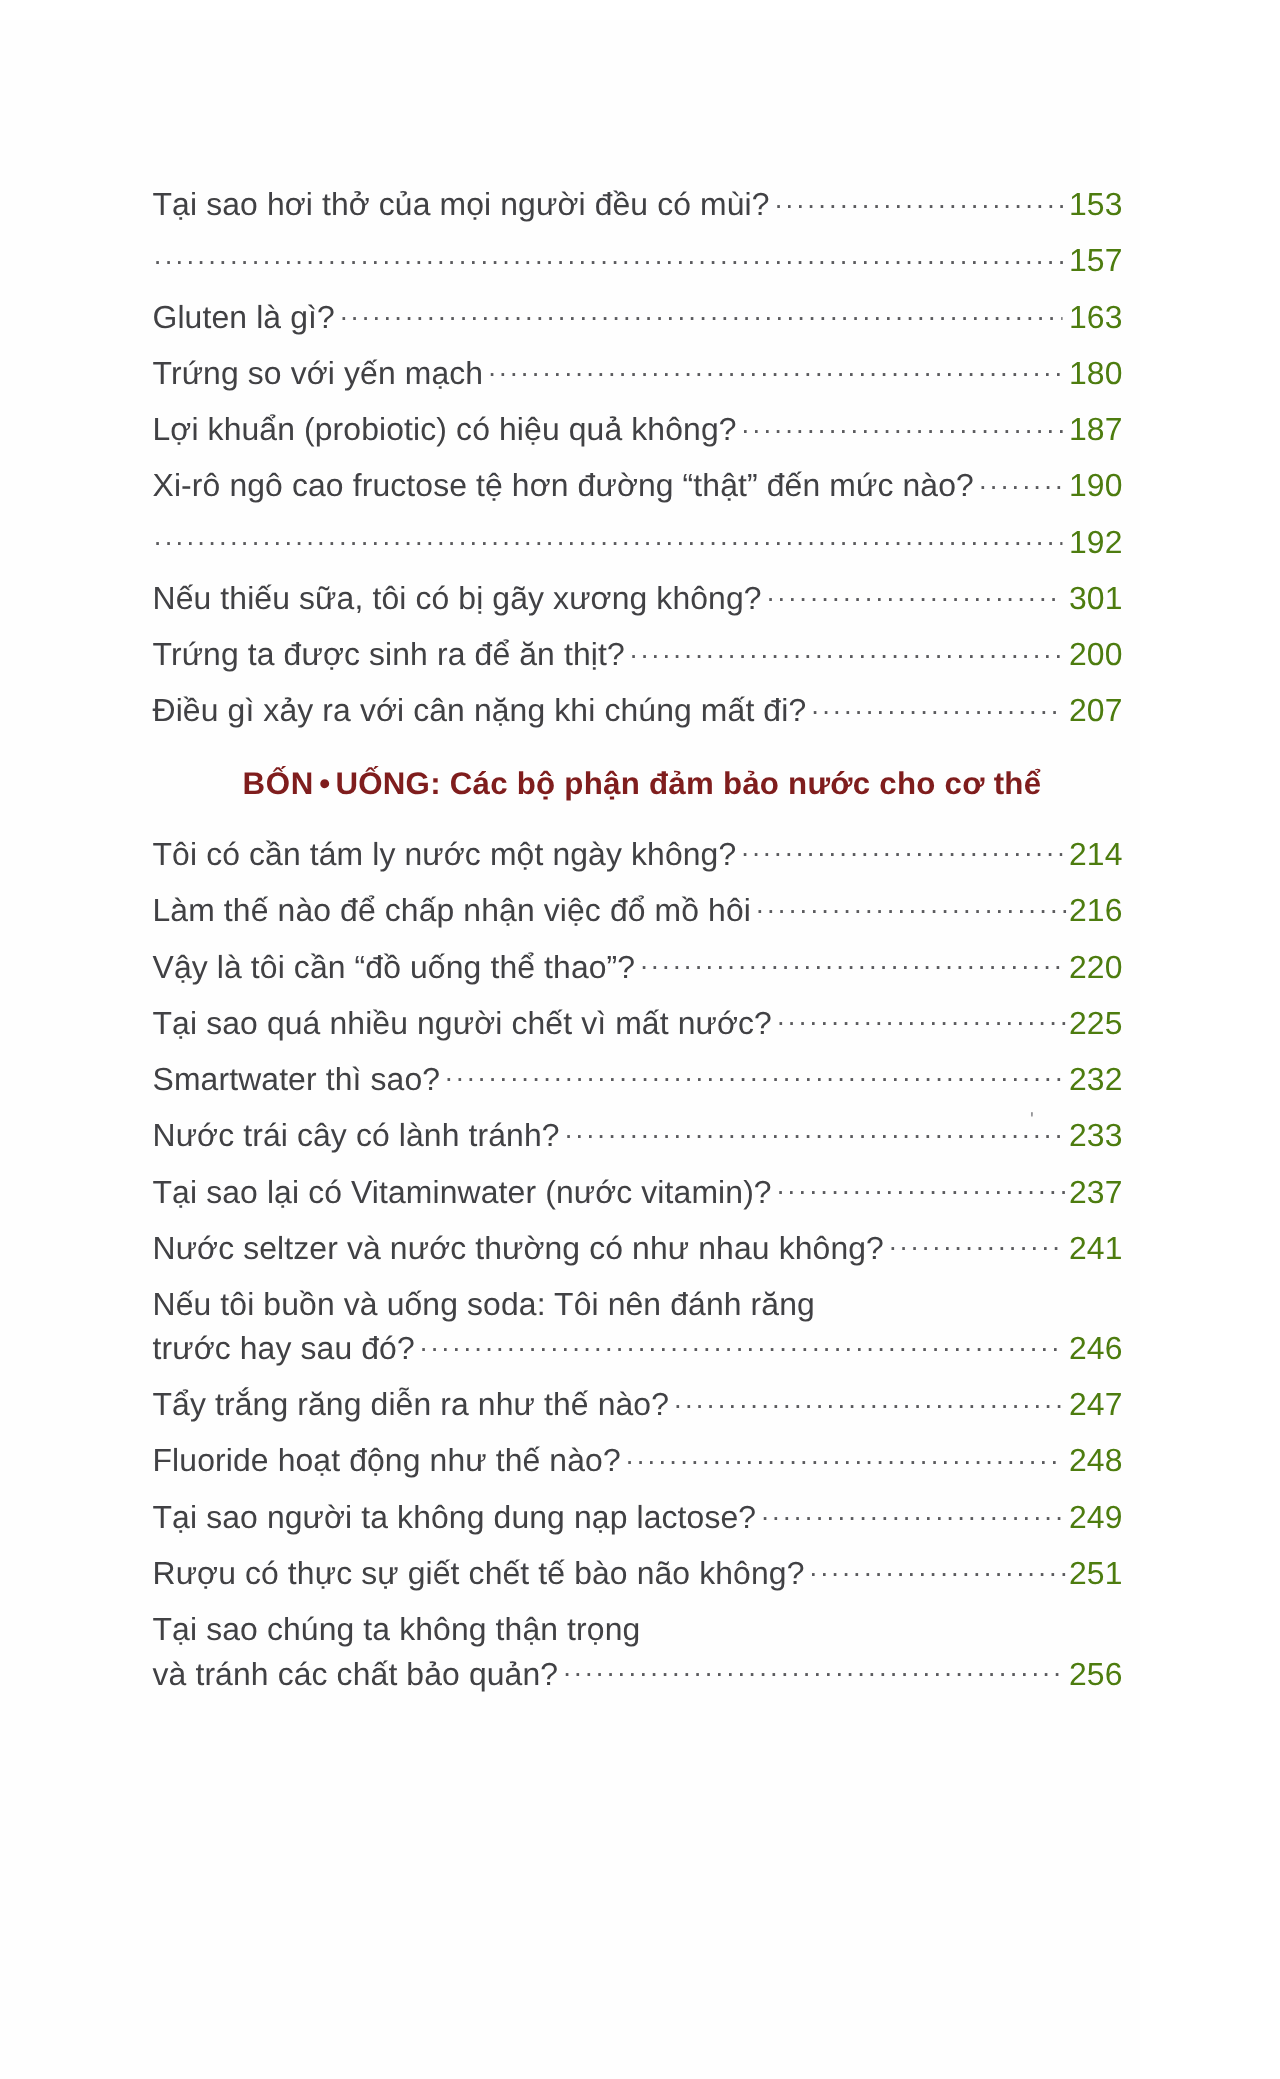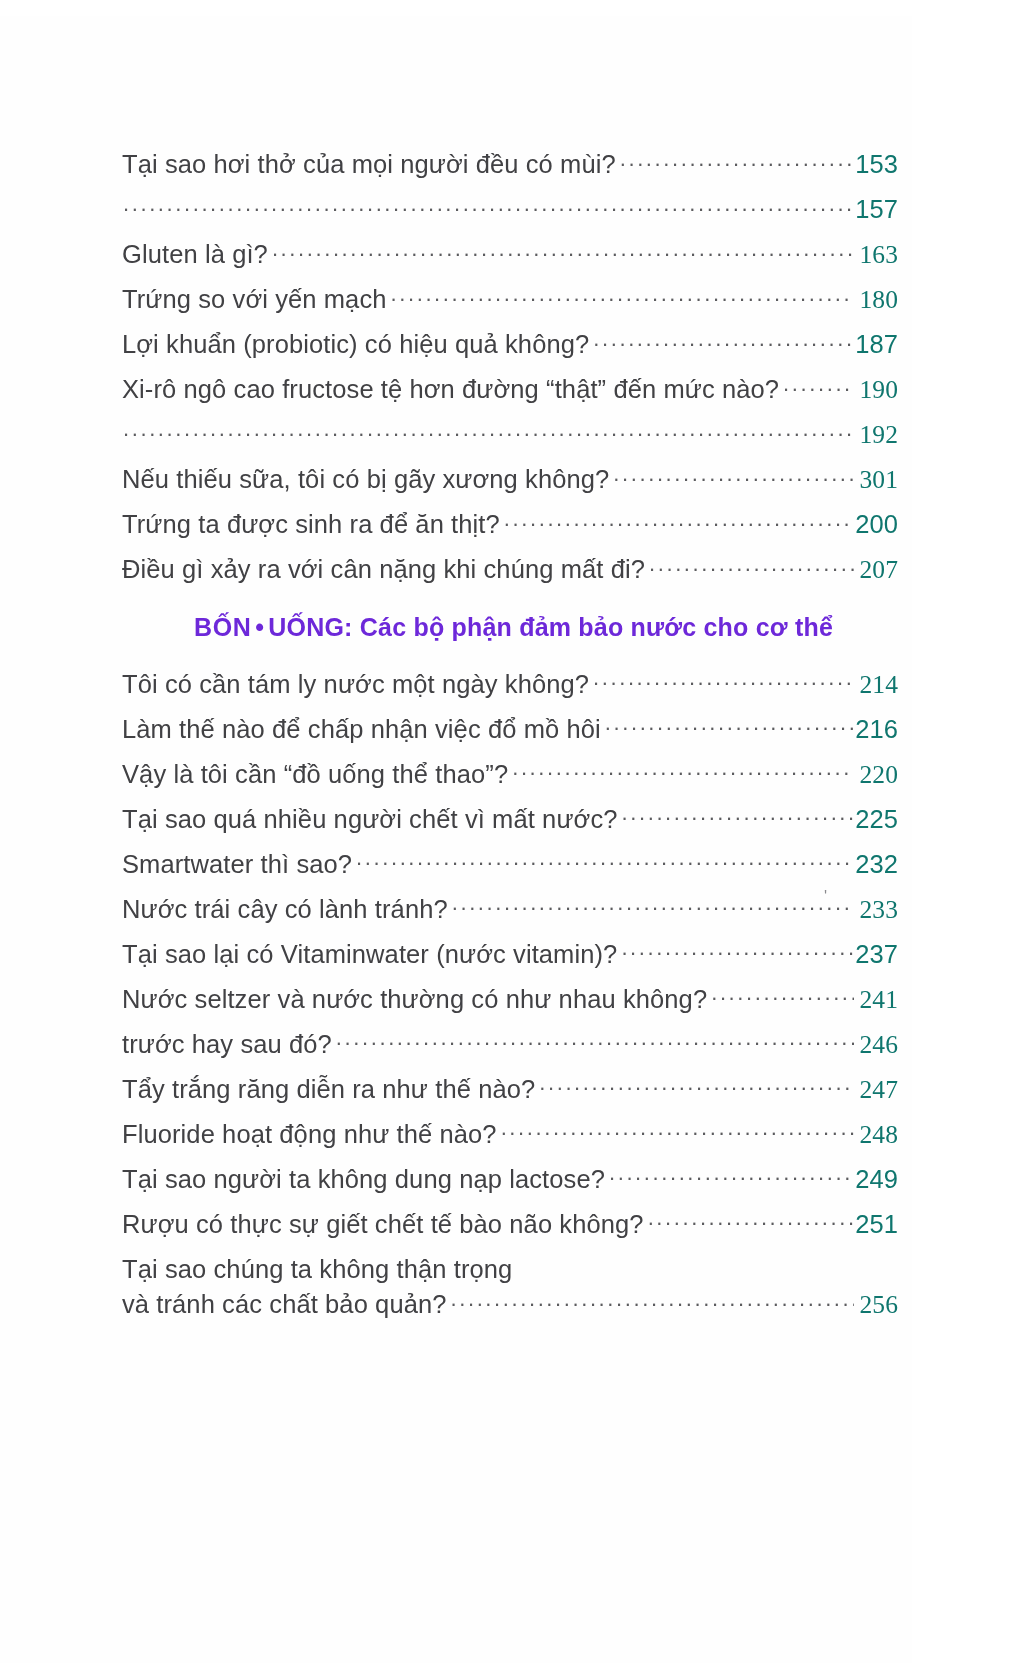--- a/index.html
+++ b/index.html
@@ -67,37 +67,37 @@
     color: #5b5b5e;
     line-height: 0;
     position: relative;
     top: 0.30em;
     white-space: nowrap;
   }
   .entry .pageno {
     flex: 0 0 auto;
     padding-left: 1px;
     text-align: right;
-    color: #0f766e;
+    color: #4d7c0f;
     font-size: 25.5px;
   }
 
   
-  .entry.space-before .pageno { padding-left: 4px; font-family: Liberation Serif, serif; }
+  .entry.space-before .pageno { padding-left: 4px; }
 
   
   .entry.wrap-first {
     margin-bottom: 10px;
   }
 
   
   .section-head {
     font-size: 25px;
     font-weight: bold;
-    color: #6d28d9;
+    color: #7f1d1d;
     text-align: left;
     padding-left: 72px;
     margin-top: 30px;
     margin-bottom: 30px;
     letter-spacing: 0.2px;
     white-space: nowrap;
   }
   .section-head .num { letter-spacing: 0.6px; }
   .section-head .dot {
     padding: 0 4px;
@@ -220,20 +220,24 @@
       <span class="leader"></span>
       <span class="pageno">237</span>
     </div>
 
     <div class="entry space-before">
       <span class="title">Nước seltzer và nước thường có như nhau không?</span>
       <span class="leader"></span>
       <span class="pageno">241</span>
     </div>
 
+    <div class="entry wrap-first">
+      <span class="title">Nếu tôi buồn và uống soda: Tôi nên đánh răng</span>
+
+    </div>
 
     <div class="entry space-before">
       <span class="title">trước hay sau đó?</span>
       <span class="leader"></span>
       <span class="pageno">246</span>
     </div>
 
     <div class="entry space-before">
       <span class="title">Tẩy trắng răng diễn ra như thế nào?</span>
       <span class="leader"></span>

